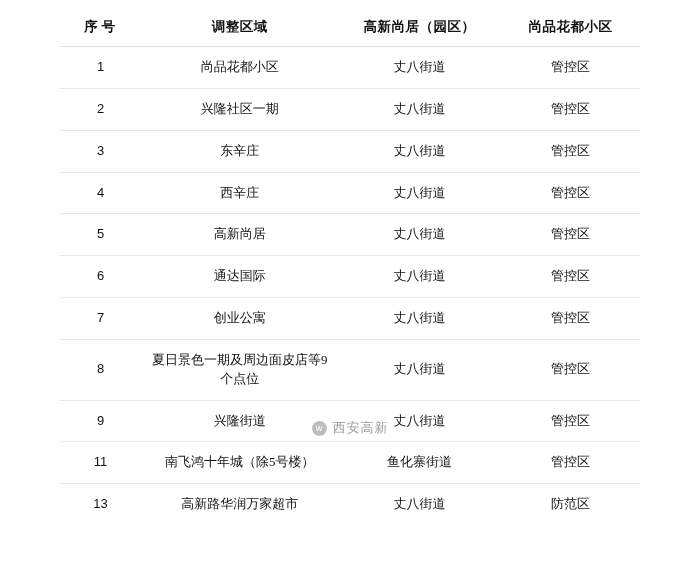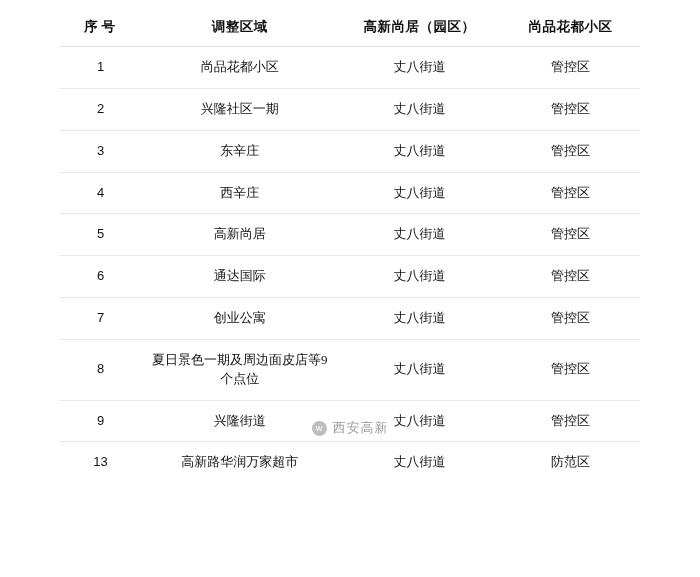--- a/index.html
+++ b/index.html
@@ -158,20 +158,26 @@
         <td>丈八街道</td>
         <td>管控区</td>
       </tr>
       <tr>
         <td class="cell-index">9</td>
         <td class="cell-area">兴隆街道</td>
         <td>丈八街道</td>
         <td>管控区</td>
       </tr>
       <tr>
+        <td class="cell-index">11</td>
+        <td class="cell-area">南飞鸿十年城（除5号楼）</td>
+        <td>鱼化寨街道</td>
+        <td>管控区</td>
+      </tr>
+      <tr>
         <td class="cell-index">13</td>
         <td class="cell-area">高新路华润万家超市</td>
         <td>丈八街道</td>
         <td>防范区</td>
       </tr>
     </tbody>
   </table>
 
   <div class="watermark">
     <span class="weibo-badge">w</span>

